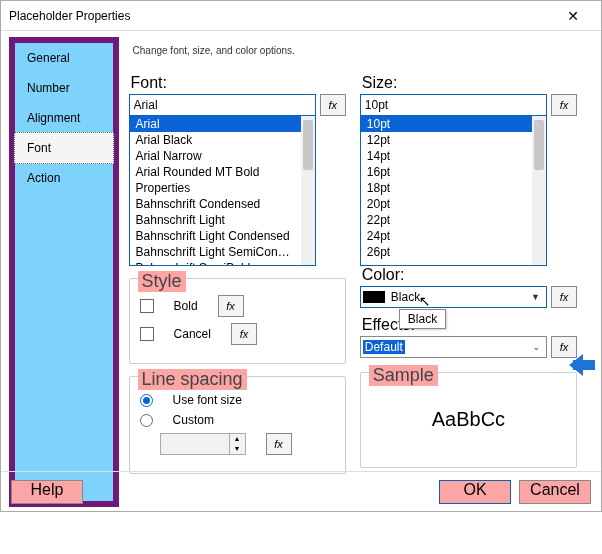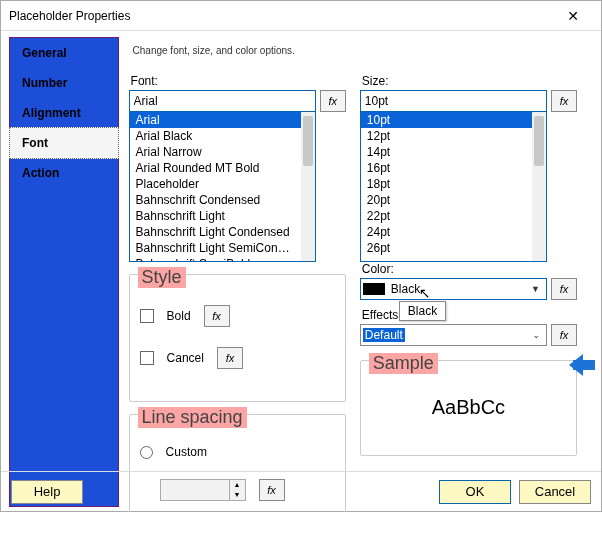--- a/index.html
+++ b/index.html
@@ -2,60 +2,60 @@
 <html><head>
 <meta charset="utf-8">
 <style>
   * { box-sizing: border-box; font-family: "Segoe UI", Arial, sans-serif; }
   body { margin: 0; background: #fff; font-size: 12px; color: #000; }
   .window { width: 602px; height: 512px; border: 1px solid #aaa; background: #fff; position: relative; }
   .titlebar { height: 30px; display: flex; align-items: center; padding: 0 8px; border-bottom: 1px solid #ddd; }
   .titlebar .title { flex: 1; font-size: 12px; }
   .titlebar .close { width: 40px; text-align: center; font-size: 14px; cursor: default; }
   .body { display: flex; height: 482px; }
-  .sidebar { width: 138px; border: 1px solid #701a75; margin: 6px 4px 6px 8px; background: #1d4ed8; font-weight: bold; }
+  .sidebar { width: 138px; border: 6px solid #701a75; margin: 6px 4px 6px 8px; background: #7dd3fc; }
   .sidebar .navitem { padding: 8px 12px; font-size: 12px; cursor: default; }
   .sidebar .navitem.selected { border: 1px dotted #666; background: #f5f5f5; margin: -1px; }
   .main { flex: 1; padding: 8px 24px 8px 6px; position: relative; }
   .heading { font-size: 10px; color: #333; margin: 6px 0 18px 4px; }
   .row { display: flex; gap: 14px; }
   .col { flex: 1; min-width: 0; }
-  .lbl { font-size: 12px; margin: 0 0 2px 2px; }
+  .lbl { font-size: 16px; margin: 0 0 2px 2px; }
   .fieldrow { display: flex; gap: 4px; align-items: center; }
   .textbox { flex: 1; border: 1px solid #0a64ad; height: 22px; padding: 2px 4px; font-size: 12px; background: #fff; }
   .fxbtn { width: 26px; height: 22px; border: 1px solid #888; background: #f4f4f4; display: flex; align-items: center; justify-content: center; font-style: italic; font-size: 11px; cursor: default; }
   .fxbtn::after { content: "fx"; }
   .listbox { border: 1px solid #0a64ad; border-top: none; height: 150px; overflow: hidden; background: #fff; margin-right: 30px; position: relative; }
   .listbox .scrollbar { position: absolute; right: 0; top: 0; width: 14px; height: 100%; background: #f0f0f0; }
   .listbox .thumb { position: absolute; right: 2px; top: 4px; width: 10px; height: 50px; background: #c8c8c8; border-radius: 2px; }
   .listitem { padding: 1px 6px; font-size: 12px; white-space: nowrap; overflow: hidden; text-overflow: ellipsis; margin-right: 14px; }
   .listitem.sel { background: #0a64d8; color: #fff; }
   .group { border: 1px solid #ccc; border-radius: 2px; padding: 10px 10px 12px 10px; margin-top: 12px; position: relative; }
   .group > .legend { position: absolute; top: -8px; left: 8px; background: #fca5a5; padding: 0 4px; font-size: 18px; color: #444; }
-  .checkrow { display: flex; align-items: center; gap: 13px; margin: 20px 0; }
+  .checkrow { display: flex; align-items: center; gap: 20px; margin: 6px 0; }
   .chk { width: 14px; height: 14px; border: 1px solid #666; background: #fff; }
   .radio { width: 13px; height: 13px; border: 1px solid #666; border-radius: 50%; background: #fff; display: inline-flex; align-items: center; justify-content: center; }
   .radio.sel::after { content: ""; width: 7px; height: 7px; background: #0a64d8; border-radius: 50%; display: block; }
   .radio.sel { border-color: #0a64d8; }
   .spinner { width: 86px; height: 22px; border: 1px solid #aaa; background: #f2f2f2; display: flex; }
   .spinner .spin { width: 16px; border-left: 1px solid #aaa; display: flex; flex-direction: column; }
   .spinner .spin div { flex: 1; font-size: 7px; text-align: center; line-height: 9px; }
   .combo { flex: 1; height: 22px; border: 1px solid #0a64ad; display: flex; align-items: center; padding: 0 2px 0 2px; background: #fff; position: relative; }
   .combo.gray { border-color: #888; }
   .combo .swatch { width: 22px; height: 12px; background: #000; margin-right: 6px; }
   .combo .caret { margin-left: auto; font-size: 9px; padding: 0 4px; color: #333; }
   .combo .seltxt.hl { background: #0a64d8; color: #fff; padding: 0 2px; }
   .tooltip { position: absolute; top: 22px; left: 38px; background: #fff; border: 1px solid #888; padding: 2px 8px; font-size: 12px; box-shadow: 1px 1px 2px rgba(0,0,0,.2); z-index: 5; }
   .cursor { position: absolute; top: 6px; left: 58px; font-size: 14px; pointer-events: none; z-index: 6; }
   .samplebox { height: 72px; display: flex; align-items: center; justify-content: center; font-size: 20px; font-family: Arial; }
   .arrow { position: absolute; right: -6px; top: 323px; width: 34px; height: 22px; z-index: 10; }
   .arrow .shaft { position: absolute; right: 12px; top: 6px; width: 22px; height: 10px; background: #1e73d6; }
   .arrow .head { position: absolute; right: 24px; top: 0; width: 0; height: 0; border-top: 11px solid transparent; border-bottom: 11px solid transparent; border-right: 14px solid #1e73d6; }
   .footer { position: absolute; bottom: 0; left: 0; right: 0; height: 40px; border-top: 1px solid #ddd; display: flex; align-items: center; padding: 0 10px; gap: 8px; }
-  .btn { min-width: 72px; height: 24px; border: 1px solid #888; background: #fef9c3; display: flex; align-items: center; justify-content: center; font-size: 13px; cursor: default; }
+  .btn { min-width: 72px; height: 24px; border: 1px solid #888; background: #fca5a5; display: flex; align-items: flex-start; justify-content: center; font-size: 16px; cursor: default; }
   .btn.primary { border-color: #0a64ad; }
   .spacer { flex: 1; }
   .rightcol .lbl { margin-top: 8px; }
   .rightcol .lbl:first-child { margin-top: 0; }
 </style>
 </head>
 <body>
 
 <div class="window">
   <div class="titlebar">
@@ -81,21 +81,21 @@
           <div class="lbl">Font:</div>
           <div class="fieldrow">
             <input class="textbox" value="Arial" style="">
             <div class="fxbtn"></div>
           </div>
           <div class="listbox">
             <div class="listitem sel">Arial</div>
             <div class="listitem">Arial Black</div>
             <div class="listitem">Arial Narrow</div>
             <div class="listitem">Arial Rounded MT Bold</div>
-            <div class="listitem">Placeholder</div>
+            <div class="listitem">Properties</div>
             <div class="listitem">Bahnschrift Condensed</div>
             <div class="listitem">Bahnschrift Light</div>
             <div class="listitem">Bahnschrift Light Condensed</div>
             <div class="listitem">Bahnschrift Light SemiCondensed</div>
             <div class="listitem">Bahnschrift SemiBold</div>
 
             <div class="scrollbar">
                 <div class="thumb"></div>
               </div>
           </div>
@@ -138,20 +138,24 @@
             <div class="checkrow">
               <div class="chk"></div>
               <span>Cancel</span>
               <div class="fxbtn"></div>
             </div>
           </div>
 
           <div class="group">
             <div class="legend">Line spacing</div>
             <div class="checkrow">
+              <div class="radio sel"></div>
+              <span>Use font size</span>
+            </div>
+            <div class="checkrow">
               <div class="radio"></div>
               <span>Custom</span>
             </div>
             <div class="checkrow" style="margin-left:20px;">
               <div class="spinner">
                 <div style="flex:1"></div>
                 <div class="spin">
                     <div>▲</div>
                     <div>▼</div>
                   </div>

